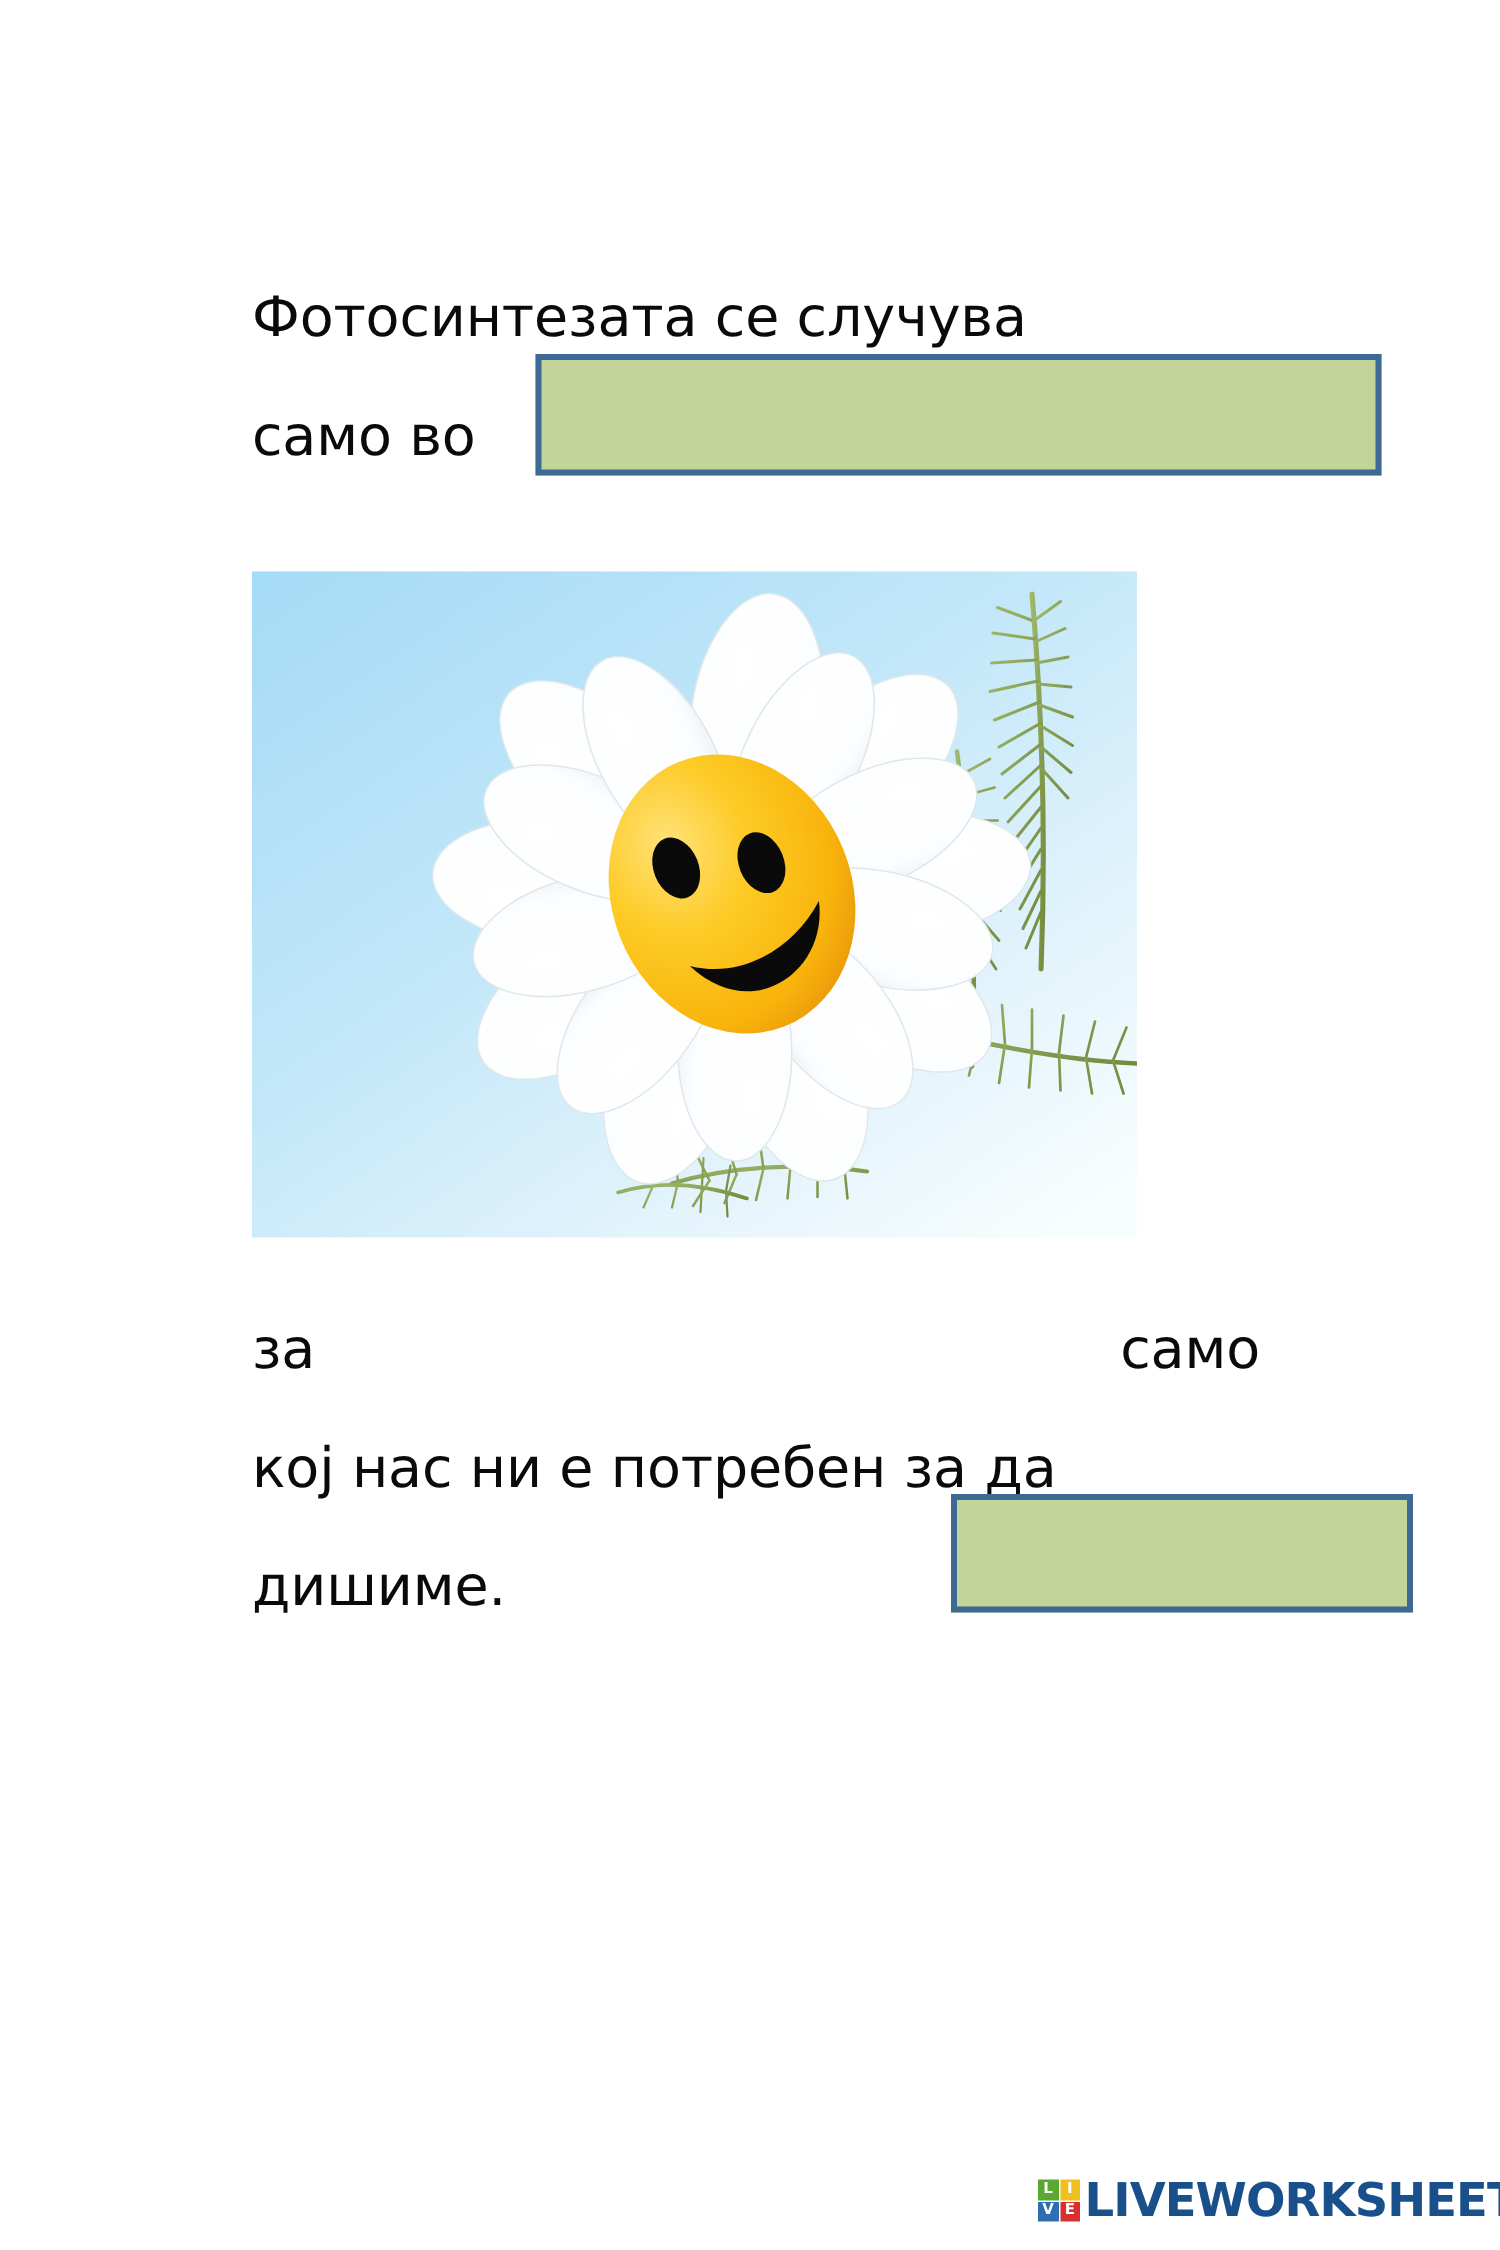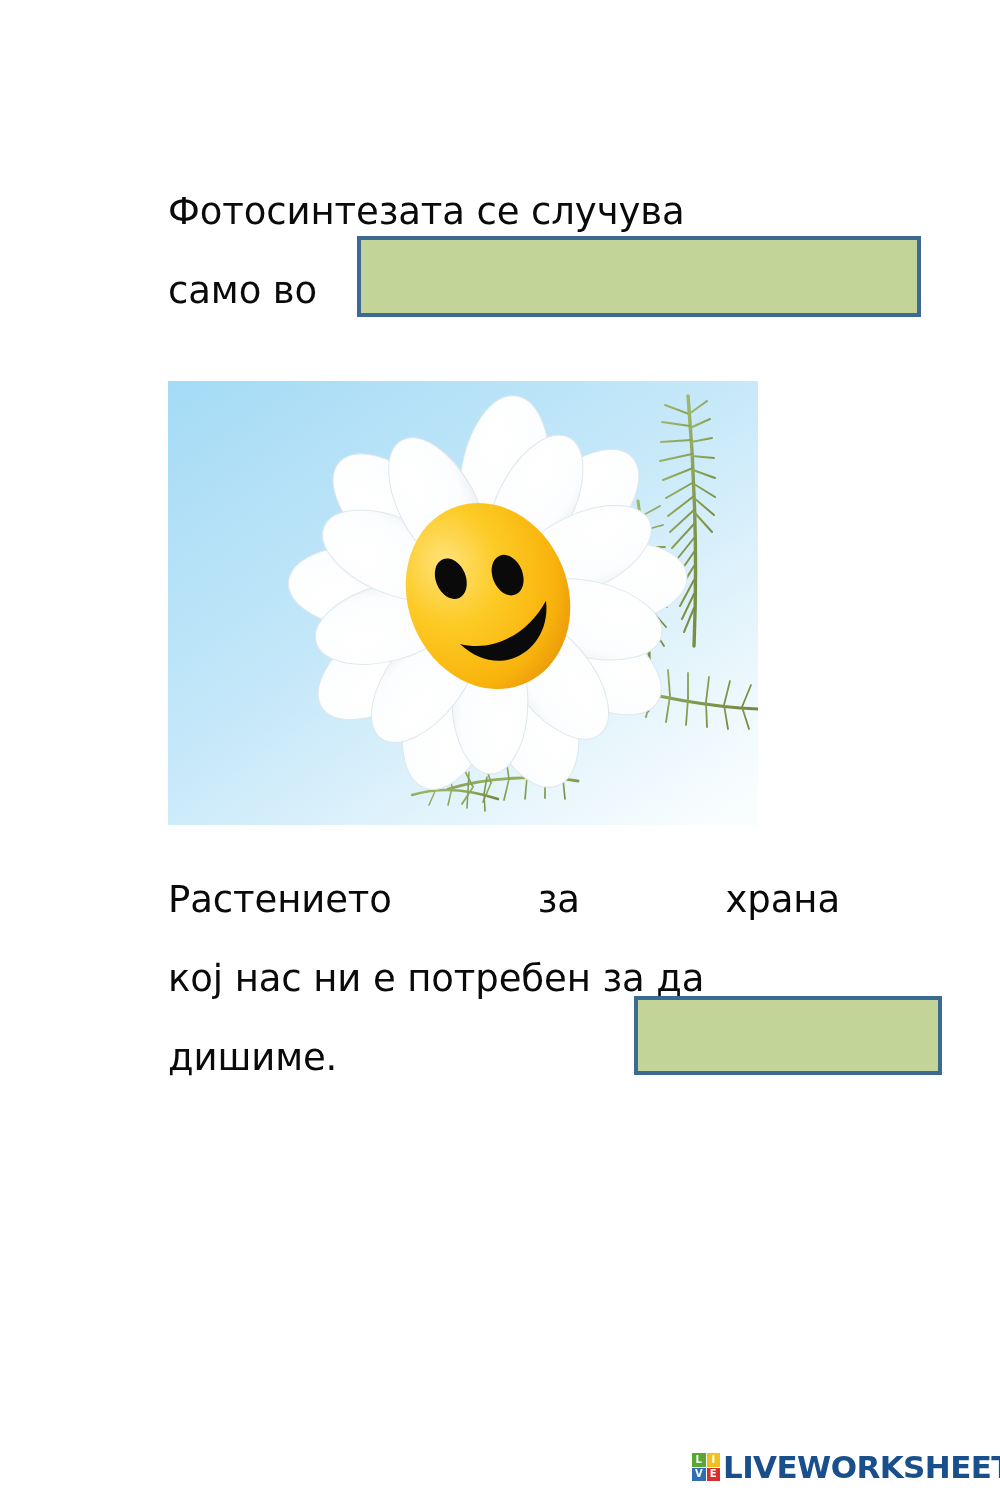--- a/index.html
+++ b/index.html
@@ -248,23 +248,22 @@
         <ellipse cx="0" cy="0" rx="80" ry="95" fill="url(#faceGrad)"></ellipse>
         <ellipse cx="-28" cy="-30" rx="15" ry="21" fill="#0a0a0a"></ellipse>
         <ellipse cx="26" cy="-12" rx="15" ry="21" fill="#0a0a0a"></ellipse>
         <path d="M-44,34 C-20,86 40,72 52,26 C26,48 -14,56 -44,34 Z" fill="#0a0a0a"></path>
       </g>
     </svg>
   </div>
 
   <div class="para" style="left:168px; top:860px;">
     <span class="line justify">
-      <span>Растението</span>
       <span>за</span>
-      <span>храна</span>
+      <span>само</span>
     </span>
     <span class="line">кој нас ни е потребен за да</span>
     <span class="line">дишиме.</span>
   </div>
 
   <input class="answer-box" type="text" style="left: 634px; top: 996px; width: 308px; height: 79px;" placeholder="">
 
   <div class="lw-logo">
     <div class="lw-mark">
       <span class="m-l">L</span>

